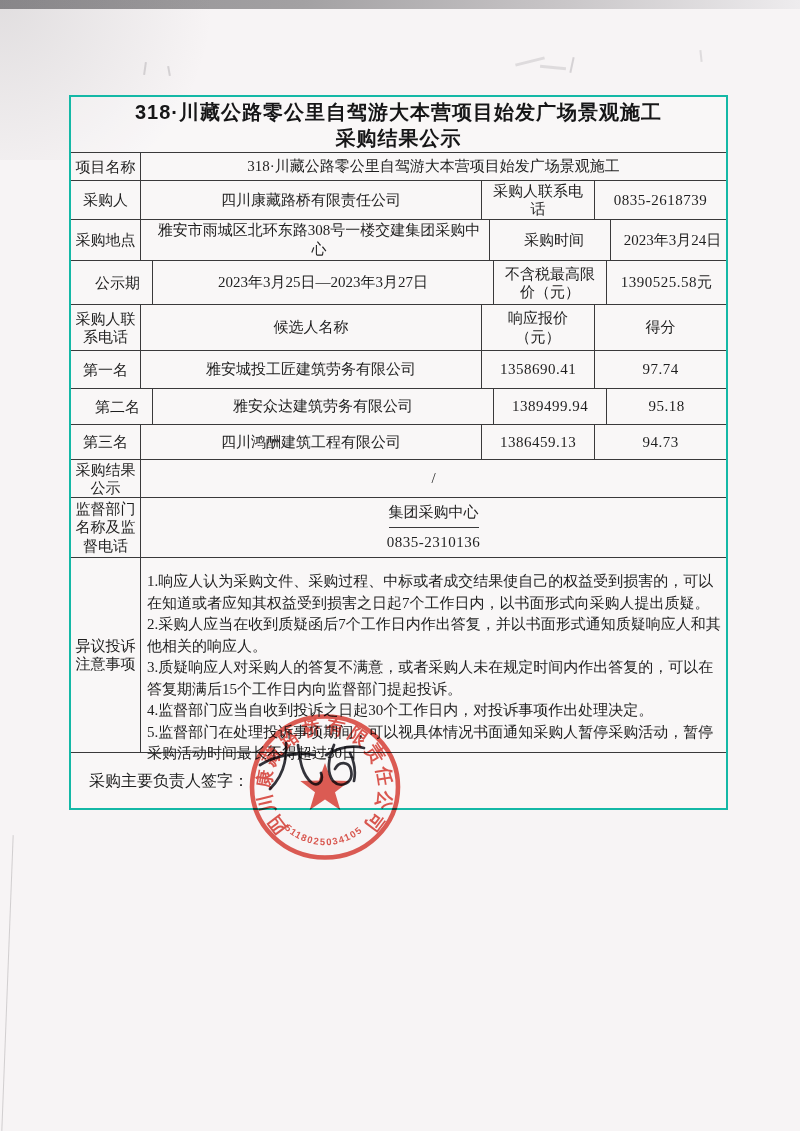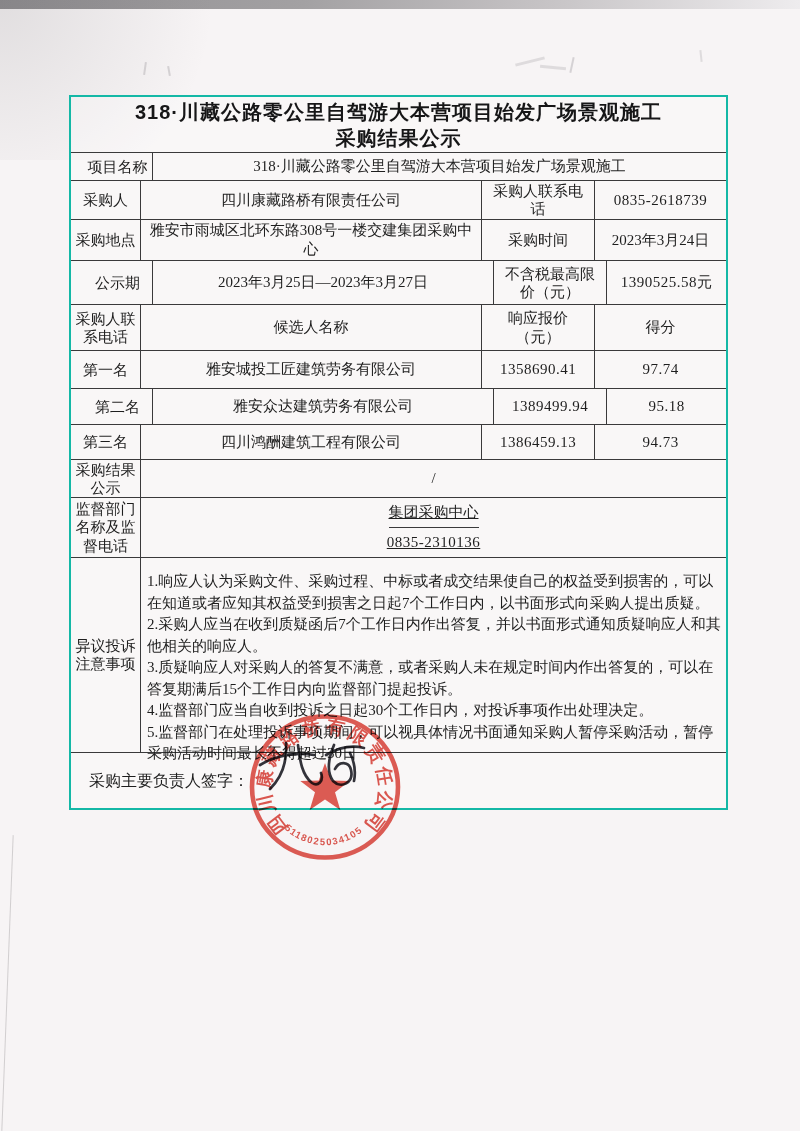--- a/index.html
+++ b/index.html
@@ -44,40 +44,40 @@
     display:flex;align-items:center;justify-content:center;
     text-align:center;font-size:15px;line-height:19px;padding:1px 4px;
   }
   .cell.last{border-right:none;}
   .c1{flex:0 0 70px;}
   .c2{flex:0 0 341px;}
   .c3{flex:0 0 113px;}
   .c4{flex:1 1 auto;}
   .rest{flex:1 1 auto;}
   .h-title{height:56px;}
-  .h-r2{height:28px;padding-left:12px;}
+  .h-r2{height:28px;}
   .h-r3{height:39px;}
-  .h-r4{height:41px;}
+  .h-r4{height:41px;gap:8px;}
   .h-r5{height:44px;padding-left:12px;}
   .h-r6{height:46px;}
   .h-r7{height:38px;}
   .h-r8{height:36px;padding-left:12px;}
   .h-r9{height:35px;}
   .h-r10{height:38px;}
   .h-r11{height:60px;}
   .h-r12{height:195px;}
   .h-r13{height:55px;}
   .title-cell{
     flex:1 1 auto;flex-direction:column;justify-content:center;border-right:none;
     font-family:"Liberation Sans","DejaVu Sans",sans-serif;
     font-weight:bold;font-size:20px;line-height:26px;letter-spacing:1px;color:#161617;
   }
   .label{line-height:18px;}
   .tall-label{line-height:18.5px;padding:1px 2px;}
-  .subcol{flex:1 1 auto;display:flex;flex-direction:column;padding:0;border-right:none;text-decoration:underline;}
+  .subcol{flex:1 1 auto;display:flex;flex-direction:column;padding:0;border-right:none;}
   .subrow{
     flex:1 1 auto;display:flex;align-items:center;justify-content:center;
     box-sizing:border-box;border-bottom:1px solid #3a3a3b;font-size:15px;
   }
   .subrow.lastsub{border-bottom:none;}
   .notes-cell{
     flex:1 1 auto;border-right:none;display:block;text-align:left;
     padding:13px 5px 4px 6px;font-size:15px;line-height:21.5px;
   }
   .notes-cell p{margin:0;}

